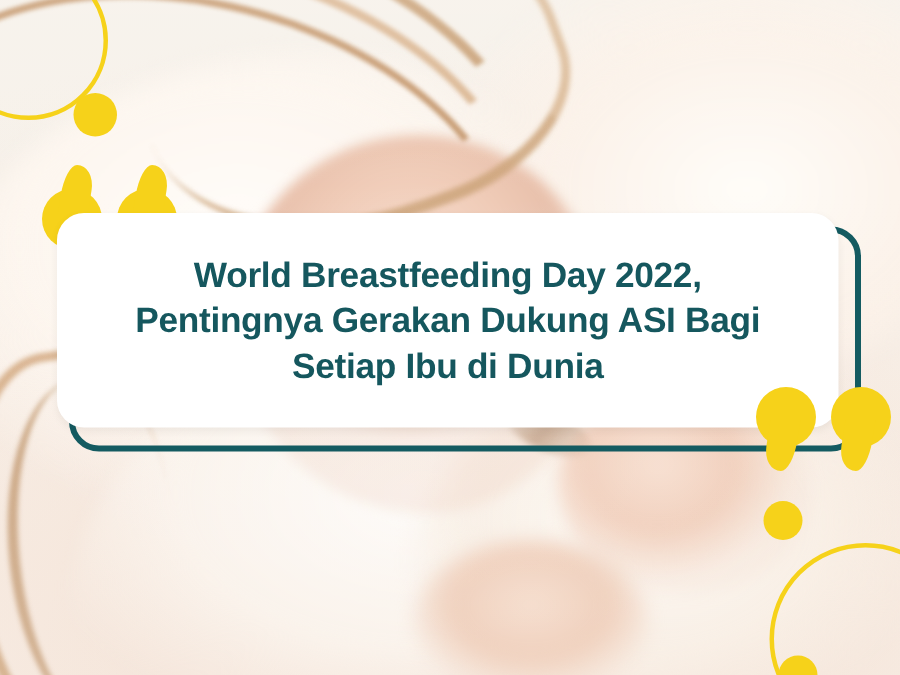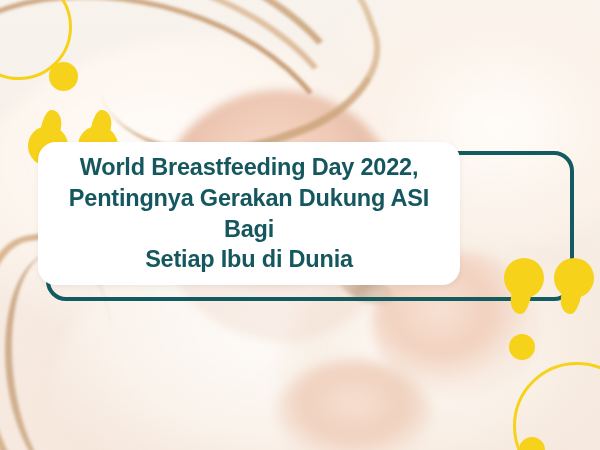--- a/index.html
+++ b/index.html
@@ -197,21 +197,21 @@
     width: 520px; height: 142px;
     border: 4px solid #145B61;
     border-radius: 20px;
     background: transparent;
   }
 
   
   .card {
     position: absolute;
     left: 38px; top: 142px;
-    width: 422px; height: 143px;
+    width: 521px; height: 143px;
     background: #ffffff;
     border-radius: 18px;
     display: flex;
     align-items: center;
     justify-content: center;
     box-shadow: 0 2px 6px rgba(0,0,0,.06);
   }
   .card-title {
     margin: 0;
     padding: 0 26px;

